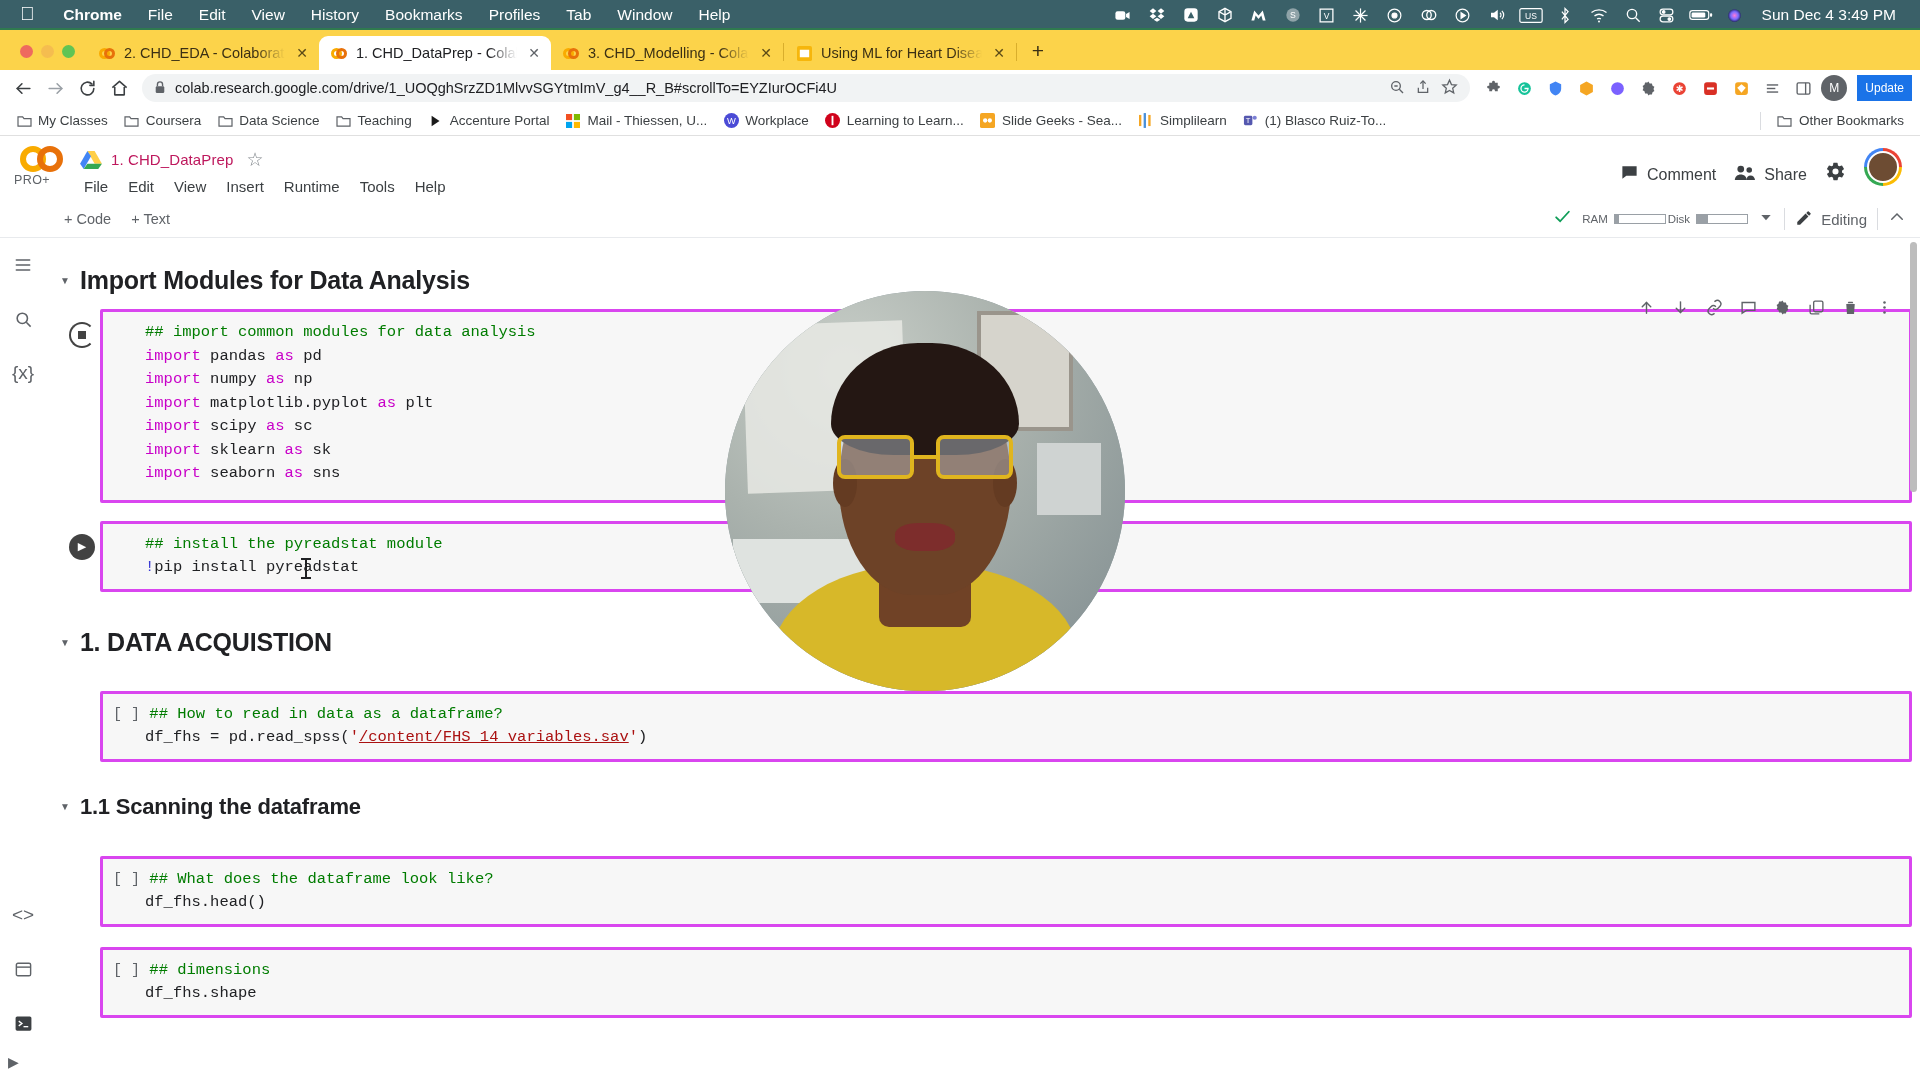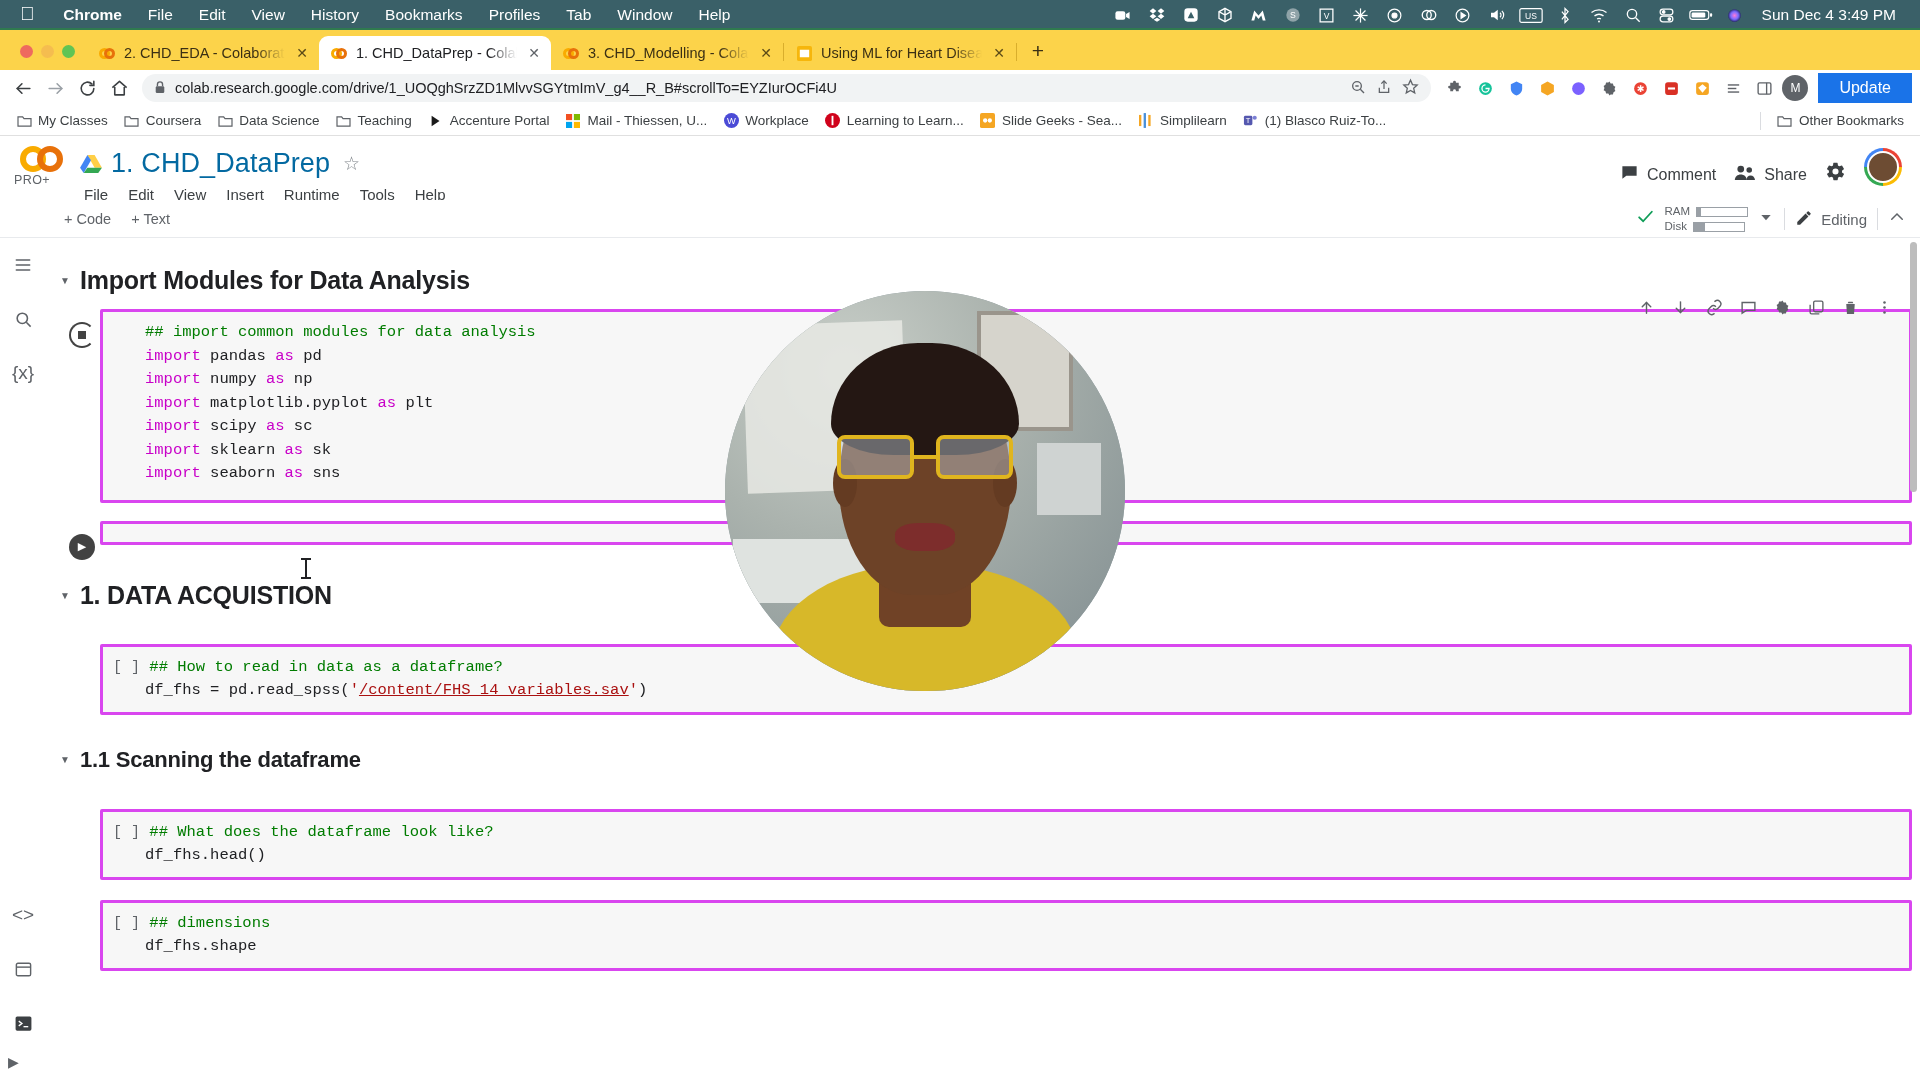--- a/index.html
+++ b/index.html
@@ -107,22 +107,22 @@
     display: flex; align-items: center; padding: 0 12px; gap: 9px;
     margin: 0 6px; overflow: hidden;
   }
   .omnibox .url {
     flex: 1; font-size: 14.5px; color: #202124; white-space: nowrap; overflow: hidden;
   }
   .lock { font-size: 12px; color: #5f6368; }
   .omni-right { display: flex; align-items: center; gap: 10px; color:#5f6368; font-size:15px; }
   .ext-icons { display: flex; align-items: center; gap: 1px; }
   .update-btn {
-    background: #1a73e8; color: #fff; font-size: 16px;
-    padding: 6px 21px; border-radius: 0; margin-left: 6px; white-space: nowrap;
+    background: #1a73e8; color: #fff; font-size: 12px;
+    padding: 6px 8px; border-radius: 0; margin-left: 6px; white-space: nowrap;
   }
   .avatar-sm {
     width: 26px; height: 26px; border-radius: 50%;
     background: #5f6368; color: #fff; font-size: 12px;
     display:flex; align-items:center; justify-content:center;
   }
 
   
   .bookmarks {
     height: 30px; background: #fff; display: flex; align-items: center;
@@ -147,21 +147,21 @@
   .colab-logo i {
     position: absolute; top: 0; width: 26px; height: 26px; border-radius: 50%;
     border: 6.5px solid #f9ab00; box-sizing: border-box;
   }
   .colab-logo i.a { left: 0; }
   .colab-logo i.b { left: 17px; border-color: #e8710a; }
   .pro-label { font-size: 12.5px; color: #5f6368; letter-spacing: .4px; margin-top:1px; }
   .title-block { padding-left: 8px; padding-top: 6px; }
   .title-row { display: flex; align-items: center; gap: 9px; }
   .drive-ico { width: 22px; height: 20px; position: relative; }
-  .doc-title { font-size: 27px; color: #0369a1; letter-spacing: .1px; }
+  .doc-title { font-size: 15px; color: #be185d; letter-spacing: .1px; }
   .star { font-size: 19px; color: #80868b; margin-left: 4px; }
   .menu-row { display: flex; gap: 0px; margin-top: 4px; margin-left: -6px; }
   .menu-row div { font-size: 15px; color: #3c4043; padding: 3px 10px; border-radius: 4px; }
   .header-right {
     position: absolute; right: 18px; top: 12px;
     display: flex; align-items: flex-end; gap: 18px;
   }
   .hr-btn { display:flex; align-items:center; gap: 8px; font-size: 16px; color: #3c4043; }
   .avatar-lg {
     width: 38px; height: 38px; border-radius: 50%;
@@ -176,21 +176,21 @@
 
   
   .colab-subbar {
     height: 38px; display: flex; align-items: center;
     padding: 0 16px 0 54px; border-bottom: 1px solid #e8eaed;
     position: relative; background: #fff;
   }
   .addbtn { font-size: 14.5px; color: #5f6368; padding: 4px 10px; border-radius: 4px; }
   .subbar-right { position: absolute; right: 14px; top: 0; height: 38px; display:flex; align-items:center; gap: 10px; }
   .check { color: #0f9d58; font-size: 17px; }
-  .ram-disk { font-size: 11.5px; color: #5f6368; line-height: 13px; display:flex; flex-direction:column; gap:2px;}
+  .ram-disk { font-size: 11.5px; color: #5f6368; line-height: 13px; display:flex; gap:2px;}
   .ram-disk .row { display: flex; align-items: center; gap: 6px; }
   .meter { width: 52px; height: 10px; border: 1px solid #9aa0a6; position: relative; background: #fff; }
   .meter b { position: absolute; left:0; top:0; bottom:0; background: #9aa0a6; display:block; }
   .vsep { width: 1px; height: 22px; background: #dadce0; }
   .editing { display: flex; align-items: center; gap: 8px; font-size: 15px; color: #5f6368; }
 
   
   .body-wrap { display: flex; height: calc(1080px - 30px - 40px - 36px - 30px - 64px - 38px); background: #fff; }
   .left-rail {
     width: 46px; flex: none; background: #fff;
@@ -1014,20 +1014,22 @@
 <span class="c-kw">import</span><span> matplotlib.pyplot </span><span class="c-kw">as</span><span> plt</span>
 <span class="c-kw">import</span><span> scipy </span><span class="c-kw">as</span><span> sc</span>
 <span class="c-kw">import</span><span> sklearn </span><span class="c-kw">as</span><span> sk</span>
 <span class="c-kw">import</span><span> seaborn </span><span class="c-kw">as</span><span> sns</span></div>
     </div>
 
     <div class="cell" style="margin-top:18px;">
       <div class="cell-gutter">
         <div class="runbtn">▶</div>
       </div>
+      <div class="code"><span class="c-com">## install the pyreadstat module</span>
+<span class="c-bang">!</span><span>pip install pyreadstat</span></div>
       <div class="cursor-tip" style="left:202px; top:36px;"></div>
     </div>
 
     <div class="section-head" style="padding-top:36px;">
       <span class="caret">▼</span>
       <span class="section-title">1. DATA ACQUISTION</span>
     </div>
 
     <div class="cell" style="margin-top:26px;">
       <div class="code" style="padding-left:0;"><span class="idle-brackets" style="padding-left:10px;">[ ]</span> <span class="c-com">## How to read in data as a dataframe?</span>

